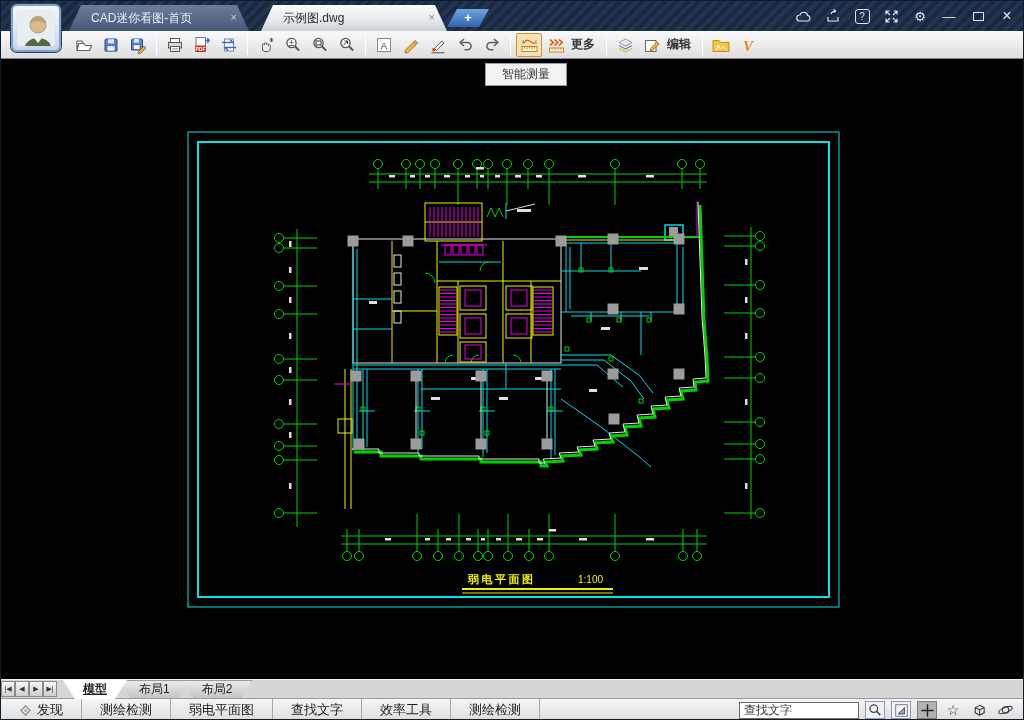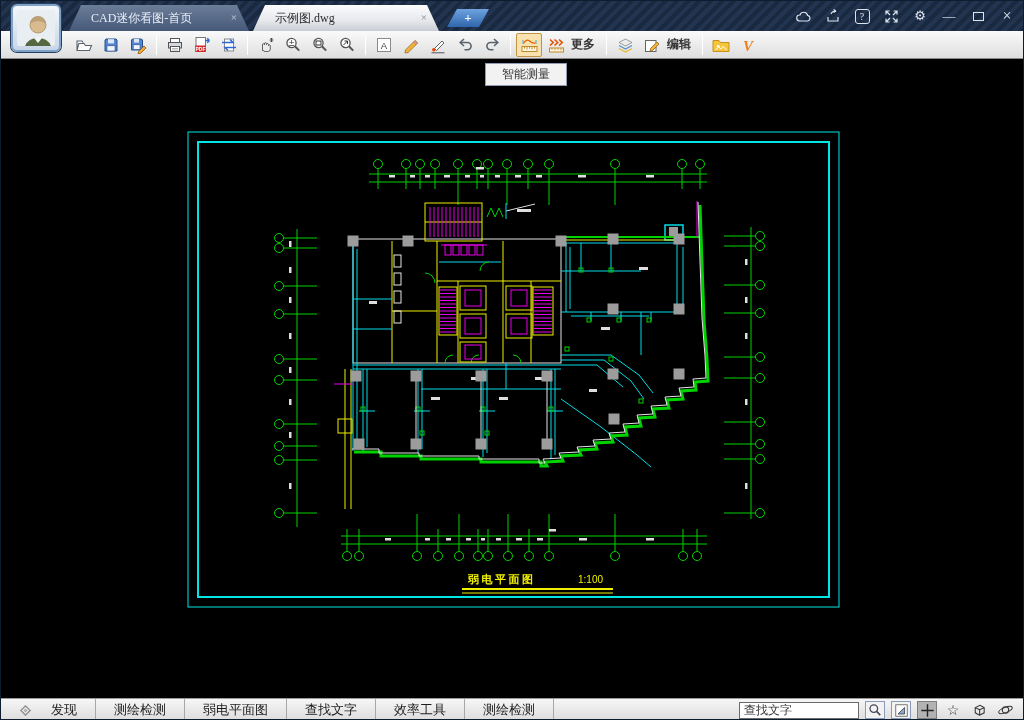--- a/index.html
+++ b/index.html
@@ -1,29 +1,29 @@
 <!DOCTYPE html>
 <html><head>
 <meta charset="utf-8">
 <style>
   * { margin:0; padding:0; box-sizing:border-box; }
   body { font-family:"Liberation Sans","DejaVu Sans",sans-serif; background:#222; }
   .window { position:relative; width:1024px; height:720px; background:#000; border:1px solid #0e1c30; overflow:hidden; }
 
   
   .titlebar { position:absolute; left:0; top:0; width:100%; height:30px;
-    background:repeating-linear-gradient(135deg,#223450 0 4px,#182940 4px 8px);font-family:Liberation Serif, serif; }
+    background:repeating-linear-gradient(135deg,#223450 0 4px,#182940 4px 8px); }
   .avatar-btn { position:absolute; left:10px; top:3px; width:50px; height:48px; z-index:30;
     border:2px solid #7ea2c8; border-radius:6px;
     background:linear-gradient(#f4f8fc,#c7d6e8); box-shadow:0 0 0 1px #27405e; }
   .avatar-inner { position:absolute; left:4px; top:4px; right:4px; bottom:4px; background:#e9eef3; border-radius:3px; overflow:hidden; }
   .tab { position:absolute; top:4px; height:26px; display:flex; align-items:center; font-size:12px;
     clip-path:polygon(12px 0,calc(100% - 12px) 0,100% 100%,0 100%); padding:0 24px 0 22px; }
   .tab-inactive { left:68px; width:180px; background:linear-gradient(#6b7d97,#46597a); color:#e9eef6; }
-  .tab-active { left:252px; width:186px; background:linear-gradient(#fcfcfd 0%,#e6e8ec 60%,#c9cdd5 100%); color:#2b2b2b; }
+  .tab-active { left:260px; width:186px; background:linear-gradient(#fcfcfd 0%,#e6e8ec 60%,#c9cdd5 100%); color:#2b2b2b; }
   .tab-close { position:absolute; right:12px; top:6px; font-size:11px; line-height:13px; }
   .tab-inactive .tab-close { color:#c9d2e0; }
   .tab-active .tab-close { color:#8a8a8a; }
   .newtab-btn { position:absolute; left:446px; top:8px; width:42px; height:18px;
     clip-path:polygon(10px 0,100% 0,calc(100% - 10px) 100%,0 100%);
     background:linear-gradient(#6fa3e0,#2f66ac); color:#fff; font-size:13px; font-weight:bold;
     text-align:center; line-height:17px; }
   .win-controls { position:absolute; right:6px; top:0; height:30px; display:flex; align-items:center; gap:9px; }
   .wc-btn { width:20px; height:20px; display:flex; align-items:center; justify-content:center; color:#dde4ef; font-size:13px; }
   .wc-btn svg { display:block; }
@@ -58,21 +58,21 @@
     font-size:7px; color:#333; display:flex; align-items:center; justify-content:center; }
   .ltab { height:19px; padding:0 20px; font-size:12px; color:#222; display:flex; align-items:center;
     clip-path:polygon(0 0,100% 0,calc(100% - 12px) 100%,12px 100%); margin-left:-8px; }
   .ltab-active { background:#fff; font-weight:bold; text-decoration:underline; z-index:2; margin-left:6px; }
   .ltab-idle { background:linear-gradient(#ececec,#c2c2c2); box-shadow:inset 0 0 0 1px #9a9a9a; }
 
   
   .bottombar { position:absolute; left:0; top:697px; width:100%; height:23px;
     background:linear-gradient(#f6f6f6,#dcdcdc); border-top:1px solid #9a9a9a;
     display:flex; align-items:center; font-size:13px; color:#1c1c1c; }
-  .bb-item { display:flex; align-items:center; gap:19px; padding:0 18px; height:100%;text-align:center; }
+  .bb-item { display:flex; align-items:center; gap:5px; padding:0 18px; height:100%;text-align:center; }
   .bb-sep { width:1px; height:100%; background:#a8a8a8; }
   .bb-right { margin-left:auto; display:flex; align-items:center; gap:6px; padding-right:8px; height:100%;border-radius:11px; }
   .search-input { width:120px; height:17px; border:1px solid #6a6a6a; font-size:12px; padding:0 4px; color:#222; background:#fff; }
   .search-input::placeholder { color:#333; opacity:1; }
   .icon-box { width:20px; height:18px; display:flex; align-items:center; justify-content:center; }
   .boxed { border:1px solid #8a9ab8; background:#f2f2f2; }
   .pressed { background:#b2b2b2; border:1px solid #7e7e7e; }
   .star-glyph { font-size:14px; color:#333; line-height:16px; }
 </style>
 </head>
@@ -659,20 +659,29 @@
 
       <g>
         <text x="467" y="524" font-size="11" font-weight="bold" fill="#f0f000" letter-spacing="2.5" font-family="Liberation Sans,sans-serif">弱电平面图</text>
         <text x="577" y="524" font-size="10" fill="#f0f000" font-family="Liberation Sans,sans-serif">1:100</text>
         <line x1="461" y1="530" x2="612" y2="530" stroke="#f0f000" stroke-width="2"></line>
         <line x1="461" y1="534" x2="612" y2="534" stroke="#f0f000" stroke-width="1"></line>
       </g>
     </svg>
   </div>
 
+  <div class="layoutbar">
+    <span class="nav-btn">|◀</span>
+    <span class="nav-btn">◀</span>
+    <span class="nav-btn">▶</span>
+    <span class="nav-btn">▶|</span>
+    <span class="ltab ltab-active">模型</span>
+    <span class="ltab ltab-idle">布局1</span>
+    <span class="ltab ltab-idle">布局2</span>
+  </div>
 
   <div class="bottombar">
     <div class="bb-item">
       <svg width="13" height="13" viewBox="0 0 13 13">
           <rect x="3.2" y="3.2" width="6.6" height="6.6" transform="rotate(45 6.5 6.5)" fill="none" stroke="#8a8a8a" stroke-width="1.2"></rect>
           <rect x="5" y="5" width="3" height="3" transform="rotate(45 6.5 6.5)" fill="#b0b0b0"></rect>
         </svg>
       <span>发现</span>
     </div>
     <div class="bb-sep"></div>

